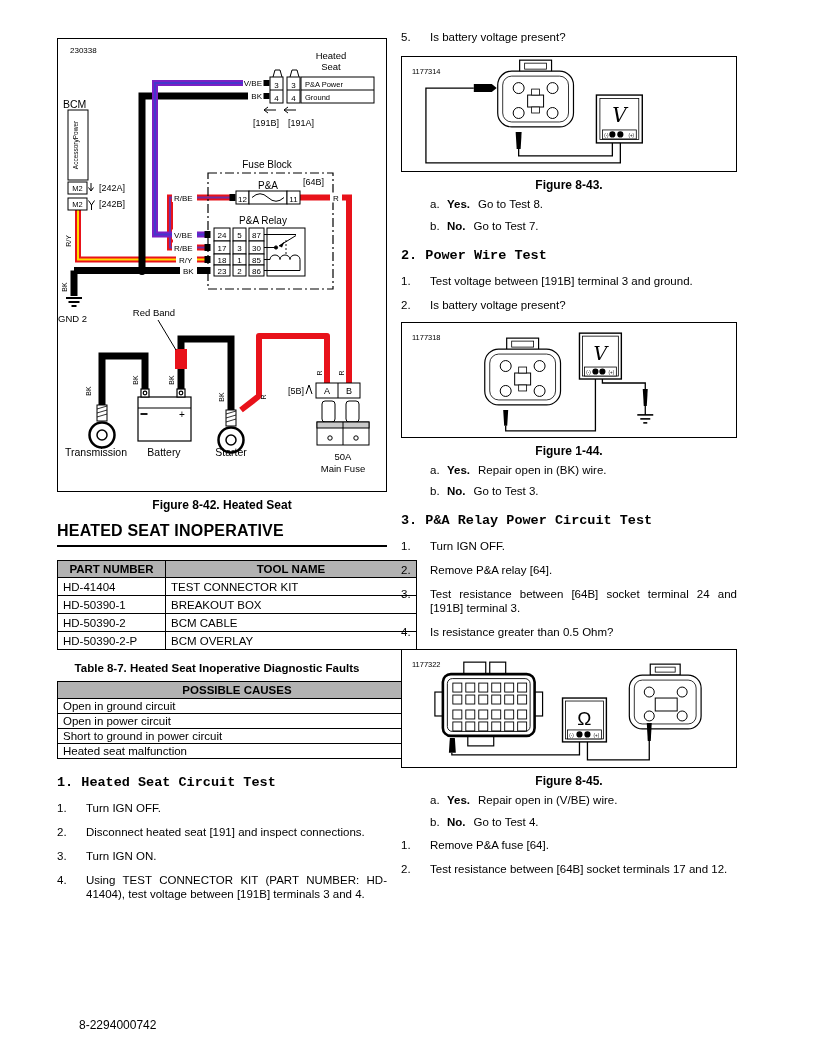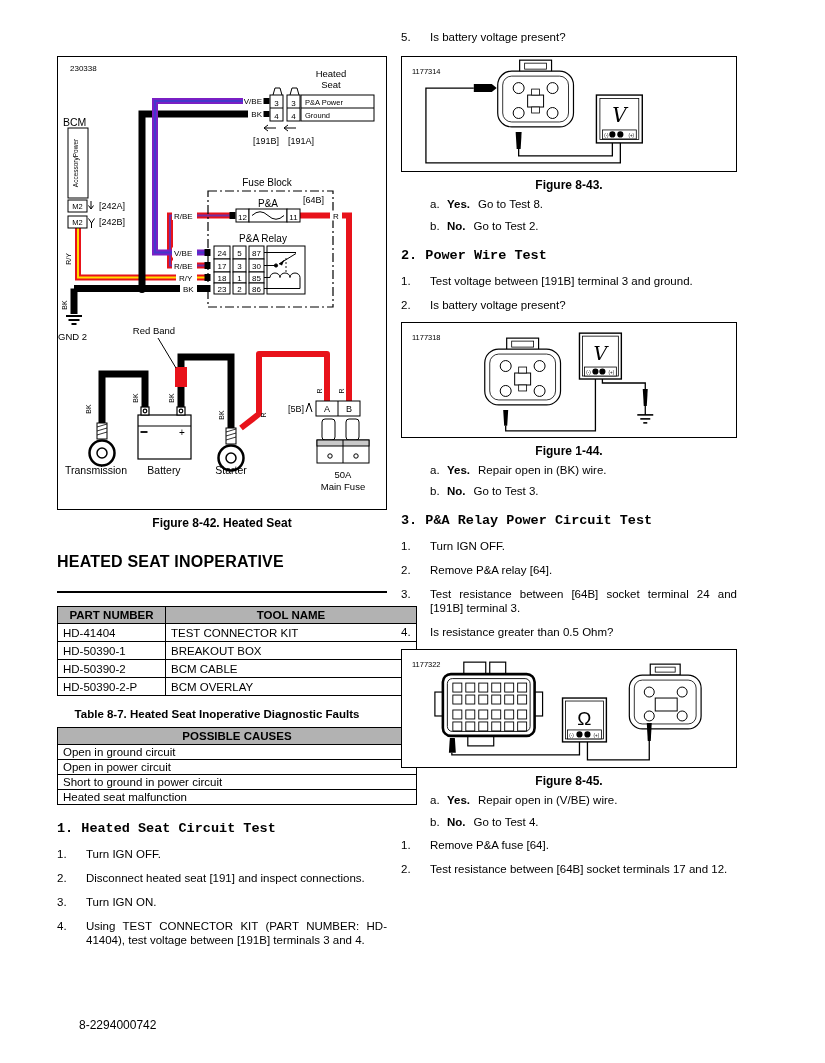--- a/index.html
+++ b/index.html
@@ -1,31 +1,31 @@
 <!DOCTYPE html>
 <html><head>
 <meta charset="utf-8">
 <style>
   * { margin:0; padding:0; box-sizing:border-box; }
   html,body { background:#fff; }
   body {
     width:825px; height:1063px; position:relative;
     font-family:"Liberation Sans", sans-serif; color:#000; overflow:hidden;
   }
-  .left-col  { position:absolute; left:57px;  top:56px; width:330px; }
+  .left-col  { position:absolute; left:57px;  top:38px; width:330px; }
   .right-col { position:absolute; left:401px; top:30px; width:336px; }
 
   .fig-frame { border:1px solid #000; background:#fff; }
   .fig-frame svg { display:block; }
 
   .fig-caption { text-align:center; font-weight:bold; font-size:12px; margin:6px 0 6px; }
 
   .main-title {
     font-size:16px; font-weight:bold; letter-spacing:.2px;
-    border-bottom:2px solid #000; padding-bottom:20px; margin-top:23px;
+    border-bottom:2px solid #000; padding-bottom:5px; margin-top:10px;
   }
 
   table { border-collapse:collapse; width:360px; font-size:11.5px; }
   .tools-table { margin-top:13px; }
   th, td { border:1px solid #000; }
   th { background:#b2b2b2; font-weight:bold; text-align:center; padding:2px 4px; }
   .tools-table td { padding:2px 5px; height:18px; }
   .tools-table td:first-child { width:108px; }
   .table-caption { text-align:center; font-weight:bold; font-size:11.5px; margin-top:12px; width:320px; }
   .causes-table { margin-top:7px;padding-left:36px; }
@@ -392,21 +392,21 @@
   <div class="fig-caption">Figure 8-43.</div>
   <div class="answers">
     <div class="ans">
       <span class="al">a.</span>
       <span class="ab">Yes.</span>
       <span class="at">Go to Test 8.</span>
       </div>
     <div class="ans">
       <span class="al">b.</span>
       <span class="ab">No.</span>
-      <span class="at">Go to Test 2.</span>
+      <span class="at">Go to Test 7.</span>
       </div>
   </div>
 
   <div class="test-heading">2. Power Wire Test</div>
   <div class="step">
     <span class="num">1.</span>
     <span class="txt">Test voltage between [191B] terminal 3 and ground.</span>
     </div>
   <div class="step">
     <span class="num">2.</span>

